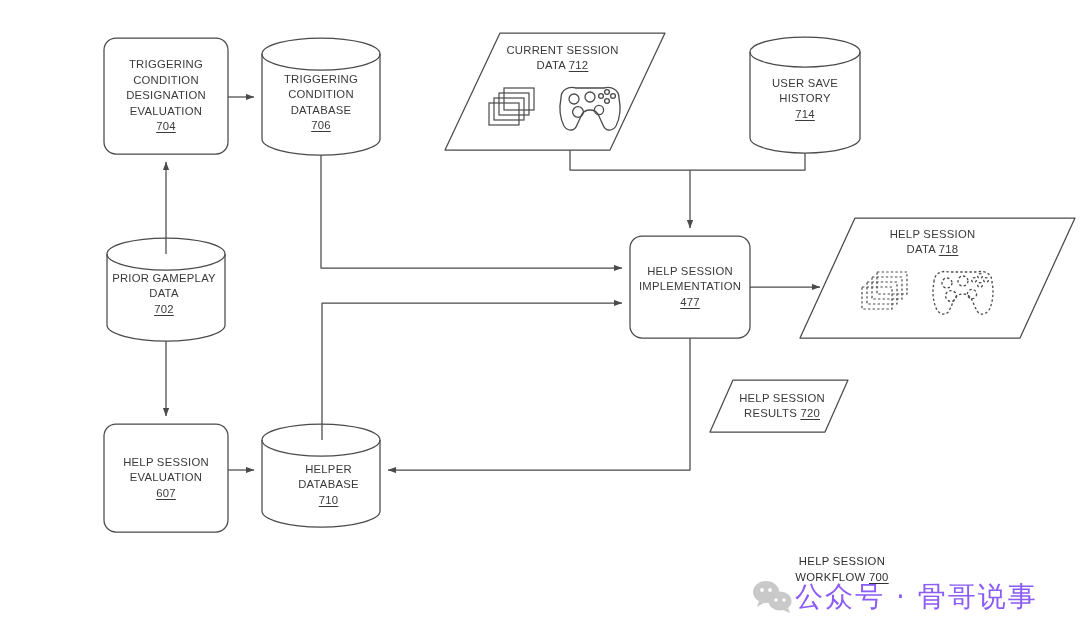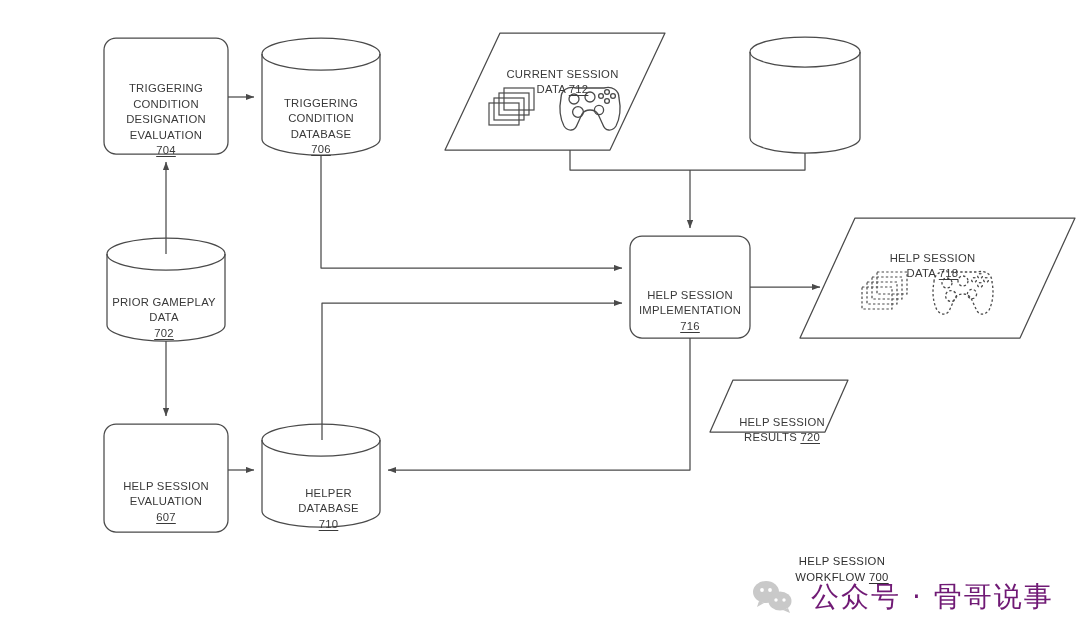--- a/index.html
+++ b/index.html
@@ -24,21 +24,20 @@
     flex-direction:column;
     align-items:center;
     justify-content:center;
     text-align:center;
     color:#3a3a3a;
     font-size:11.3px;
     line-height:15.5px;
     letter-spacing:.25px;
     pointer-events:none;
     font-variant:small-caps;
-    margin-top:24px;
   }
   .node-text .ln{white-space:nowrap;}
   .ref{ text-decoration:underline; text-underline-offset:1.5px; }
 
   
   .node-text.sc .ln{ text-transform:none; }
 
   
   #caption{
     position:absolute;
@@ -46,22 +45,22 @@
     font-size:11.3px;
     line-height:16px;
     letter-spacing:.3px;
     text-align:center;
     font-variant:small-caps;
   }
   #watermark{
     position:absolute;
     display:flex;
     align-items:center;
-    gap:17px;
-    color:#701a75;
+    gap:1px;
+    color:#8b5cf6;
     font-size:28px;
     letter-spacing:2px;
     white-space:nowrap;
     font-family:"DejaVu Sans",sans-serif;
   }
 </style>
 </head>
 <body>
 
 <div id="canvas">
@@ -186,31 +185,36 @@
     <span class="ln">CONDITION</span>
     <span class="ln">DATABASE</span>
     <span class="ln ref">706</span>
   </div>
 
   <div class="node-text sc" style="left:475px;top:38px;width:175px;height:40px;">
     <span class="ln">CURRENT SESSION</span>
     <span class="ln"><span>DATA </span><span class="ref">712</span></span>
   </div>
 
+  <div class="node-text sc" style="left:748px;top:60px;width:114px;height:78px;">
+    <span class="ln">USER SAVE</span>
+    <span class="ln">HISTORY</span>
+    <span class="ln ref">714</span>
+  </div>
 
   <div class="node-text sc" style="left:98px;top:258px;width:132px;height:72px;">
     <span class="ln">PRIOR GAMEPLAY</span>
     <span class="ln">DATA</span>
     <span class="ln ref">702</span>
   </div>
 
   <div class="node-text sc" style="left:626px;top:236px;width:128px;height:102px;">
     <span class="ln">HELP SESSION</span>
     <span class="ln">IMPLEMENTATION</span>
-    <span class="ln ref">716</span>
+    <span class="ln ref">477</span>
   </div>
 
   <div class="node-text sc" style="left:845px;top:222px;width:175px;height:40px;">
     <span class="ln">HELP SESSION</span>
     <span class="ln"><span>DATA </span><span class="ref">718</span></span>
   </div>
 
   <div class="node-text sc" style="left:712px;top:382px;width:140px;height:48px;">
     <span class="ln">HELP SESSION</span>
     <span class="ln"><span>RESULTS </span><span class="ref">720</span></span>

